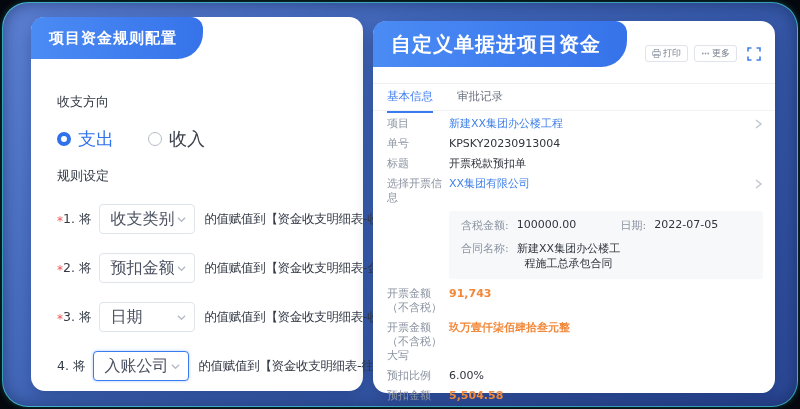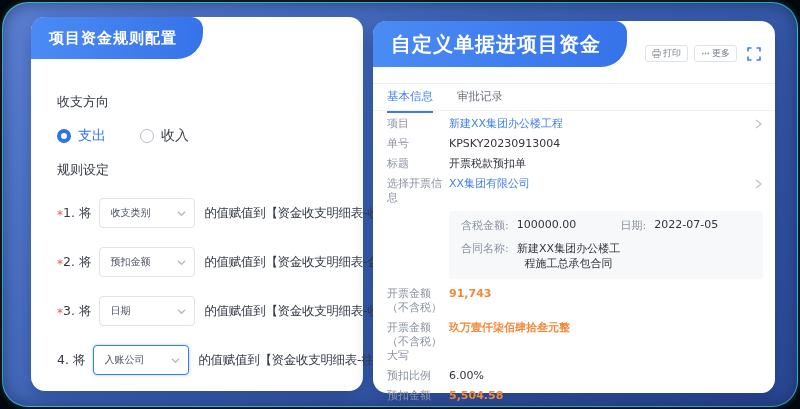--- a/index.html
+++ b/index.html
@@ -26,34 +26,34 @@
     color:#fff; font-weight:bold; display:flex; align-items:center;
     padding:0 26px 0 18px; letter-spacing:1px;
   }
   .banner.left { font-size:15px; }
   .banner.right { font-size:20px; height:46px; }
 
   
   .lc-body { position:absolute; left:26px; right:18px; top:60px; }
   .section-label { font-size:13px; color:#333a45; margin-top:16px; }
   .radio-row { display:flex; align-items:center; margin-top:16px; gap:34px; }
-  .radio-opt { display:flex; align-items:center; gap:7px; font-size:14px; cursor:pointer; }
+  .radio-opt { display:flex; align-items:center; gap:7px; font-size:18px; cursor:pointer; }
   .radio-dot { width:14px; height:14px; border-radius:50%; }
   .radio-dot.on { background:#2f72eb; border:4px solid #2f72eb; box-shadow:inset 0 0 0 3px #fff; }
   .radio-dot.on { background:#fff; }
   .radio-opt.on span.lbl { color:#2f72eb; }
   .radio-dot.off { border:1px solid #b6bcc6; background:#fff; }
   .radio-opt.off span.lbl { color:#3a404a; }
   .rules { margin-top:6px; }
   .rule-row { display:flex; align-items:center; margin-top:19px; height:30px; font-size:12.5px; color:#333a45; }
   .star { color:#f25555; width:8px; font-size:12px; margin-top:3px; }
   .rule-idx { width:34px; text-align:right; margin-right:8px; white-space:nowrap; }
   .dd { width:96px; height:30px; border:1px solid #dfe3ea; border-radius:4px;
     display:flex; align-items:center; justify-content:space-between;
-    padding:0 8px 0 10px; font-size:10px; color:#4a5160; background:#fff; cursor:pointer; flex:none; }
+    padding:0 8px 0 10px; font-size:16px; color:#4a5160; background:#fff; cursor:pointer; flex:none; }
   .dd.focused { border:1px solid #3b7bf0; box-shadow:0 0 3px rgba(59,123,240,0.45); }
   .dd .chev { width:9px; height:9px; flex:none; }
   .rule-suffix { margin-left:9px; white-space:nowrap; letter-spacing:-0.3px; }
 
   
   .toolbar { position:absolute; right:14px; top:24px; display:flex; align-items:center; gap:6px; }
   .mini-btn { height:17px; border:1px solid #e0e3e9; border-radius:3px; background:#fff;
     font-size:9px; color:#757d8a; display:flex; align-items:center; gap:2px; padding:0 6px; cursor:pointer; }
   .fs-icon { margin-left:4px; cursor:pointer; display:flex; }
   .divider { position:absolute; left:0; right:0; top:62px; height:1px; background:#eef0f4; }

